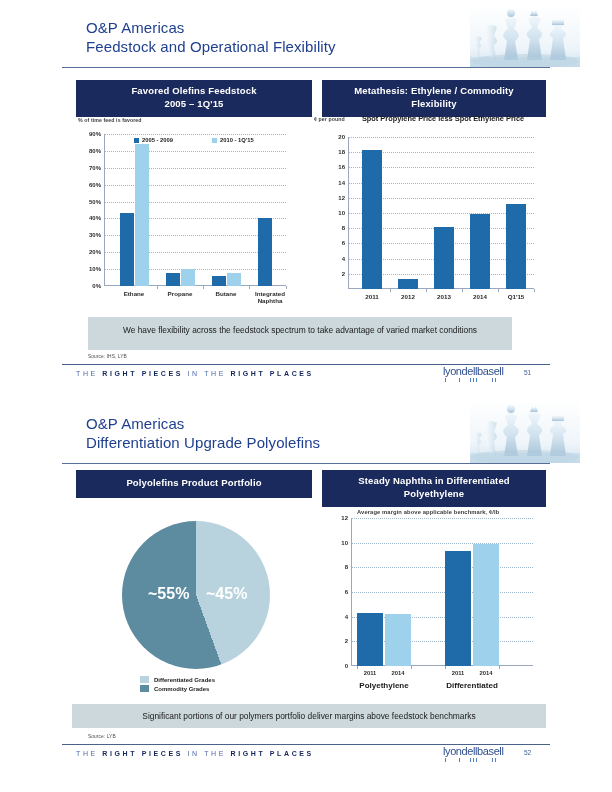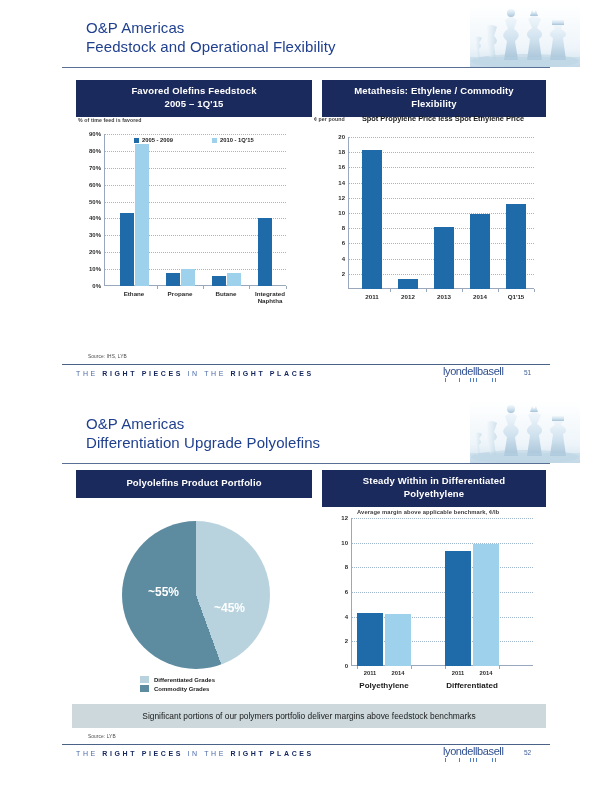--- a/index.html
+++ b/index.html
@@ -216,21 +216,21 @@
   }
 
   
   .pie {
     position: absolute;
     border-radius: 50%;
   }
   .pie-label {
     position: absolute;
     color: #ffffff;
-    font-size: 12px;
+    font-size: 16px;
     font-weight: bold;
   }
   .pie-legend {
     position: absolute;
     font-size: 6px;
     font-weight: bold;
     color: #1a1a1a;
   }
   .pie-legend-row {
     display: flex;
@@ -413,20 +413,21 @@
     <div class="tickmark" style="left:150px; bottom:-3px; height:3px;"></div>
     <div class="tickmark" style="left:186px; bottom:-3px; height:3px;"></div>
 
     <div class="xlabel" style="left:6px;   top:156px; width:36px;">2011</div>
     <div class="xlabel" style="left:42px;  top:156px; width:36px;">2012</div>
     <div class="xlabel" style="left:78px;  top:156px; width:36px;">2013</div>
     <div class="xlabel" style="left:114px; top:156px; width:36px;">2014</div>
     <div class="xlabel" style="left:150px; top:156px; width:36px;">Q1'15</div>
   </div>
 
+  <div class="callout" style="left:88px; top:317px; width:424px; height:33px;">We have flexibility across the feedstock spectrum to take advantage of  varied market conditions</div>
 
   <div class="source" style="left:88px; top:354px;">Source: IHS, LYB</div>
 
   <div class="footer-rule" style="top:364px;"></div>
 
   <div class="footer-tag" style="left:76px; top:370px;">
     <i>THE</i>
     <b>RIGHT</b>
     <b>PIECES</b>
     <i>IN</i>
@@ -479,38 +480,38 @@
 
   <div class="panel" style="left:76px; top:74px; width:236px;">
     <div class="panel-title" style="padding:7px 4px 8px 4px;">
       <div>Polyolefins  Product Portfolio</div>
     </div>
   </div>
 
   <div class="plot" style="position:absolute; left:122px; top:125px; width:148px; height:148px;">
     <div class="pie" style="left:0; top:0; width:148px; height:148px;
          background: conic-gradient(from 0deg, #b9d3de 0deg 160deg, #5d8ba0 160deg 360deg);"></div>
-    <div class="pie-label" style="left:92px; top:64px;margin-top:16px;">~45%</div>
+    <div class="pie-label" style="left:84px; top:64px;">~45%</div>
     <div class="pie-label" style="left:26px; top:64px;">~55%</div>
   </div>
 
   <div class="pie-legend" style="position:absolute; left:140px; top:280px;">
     <div class="pie-legend-row">
       <span class="pie-legend-swatch" style="background:#b9d3de;"></span>
       <span>Differentiated Grades</span>
     </div>
     <div class="pie-legend-row">
       <span class="pie-legend-swatch" style="background:#5d8ba0;"></span>
       <span>Commodity Grades</span>
     </div>
   </div>
 
   <div class="panel" style="left:322px; top:74px; width:224px;">
     <div class="panel-title">
-      <div>Steady Within in Differentiated</div>
+      <div>Steady Naphtha in Differentiated</div>
       <div>Polyethylene</div>
     </div>
   </div>
 
   <div class="axis-note" style="position:absolute; left:357px; top:113px; font-size:5.8px;">Average margin above  applicable benchmark, ¢/lb</div>
 
   <div class="plot" style="position:absolute; left:351px; top:122px; width:182px; height:148px;">
     <div class="gridline" style="top:0px;     width:182px;"></div>
     <div class="gridline" style="top:24.7px;  width:182px;"></div>
     <div class="gridline" style="top:49.3px;  width:182px;"></div>

